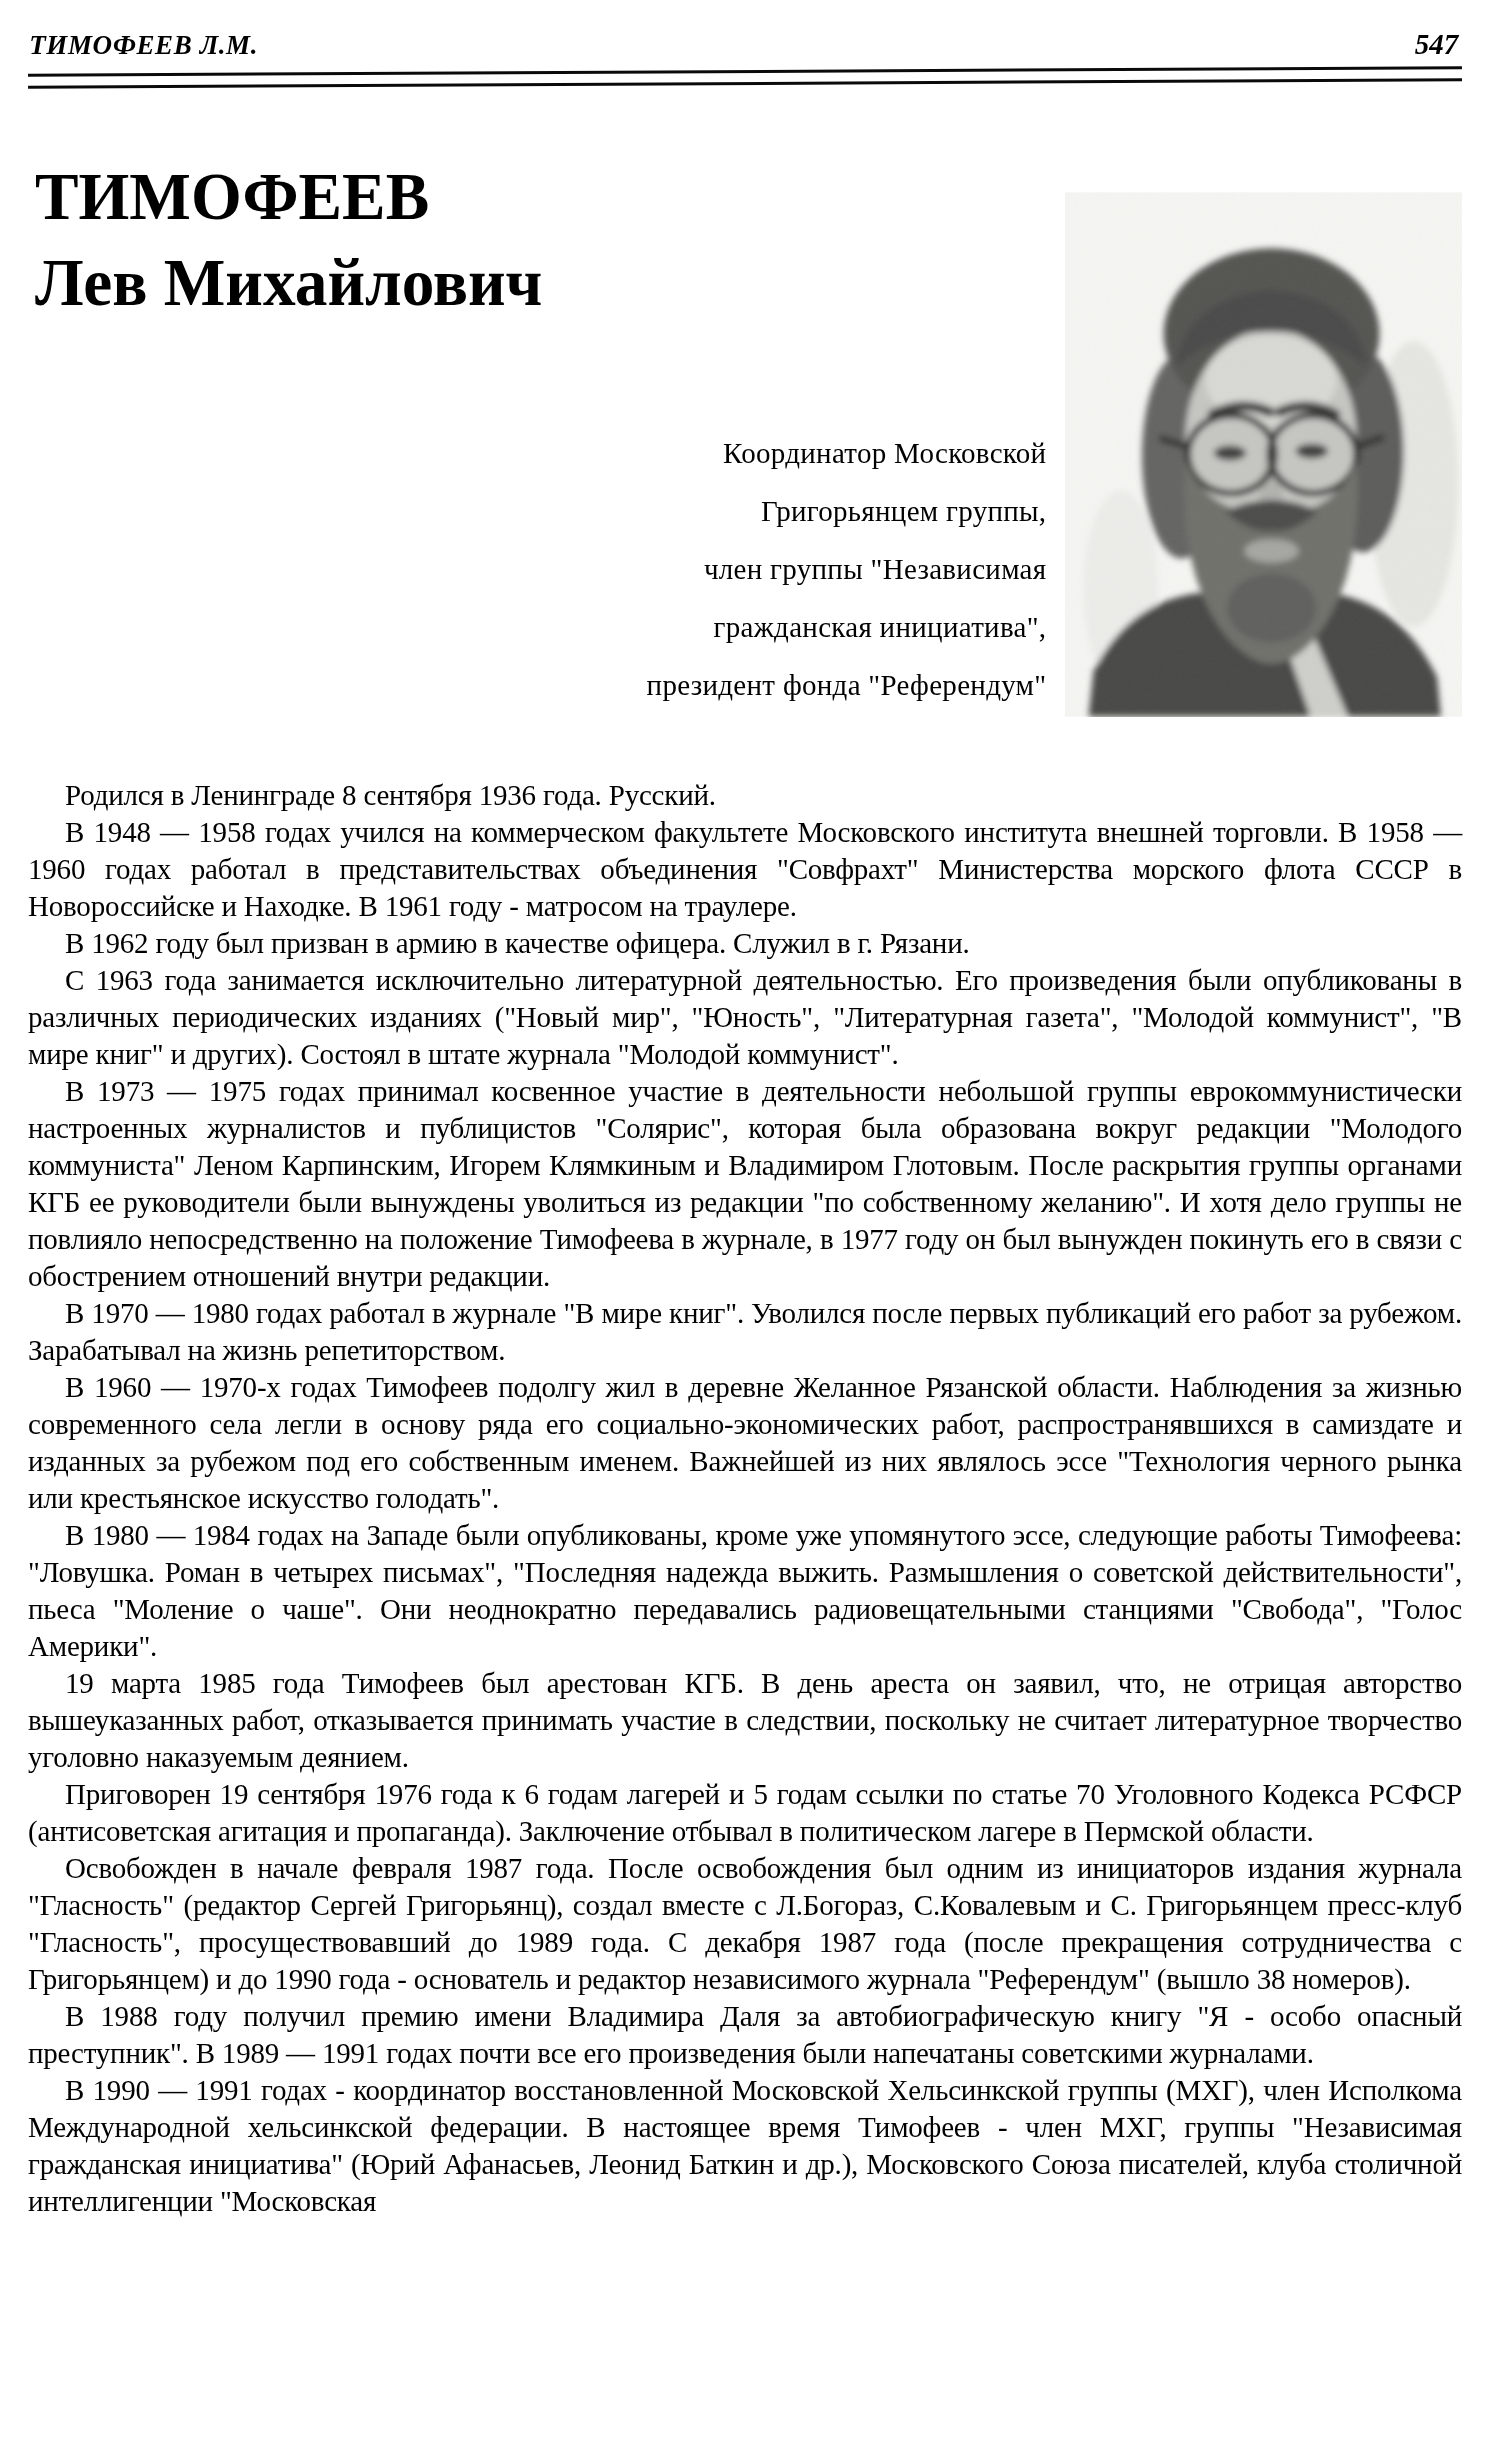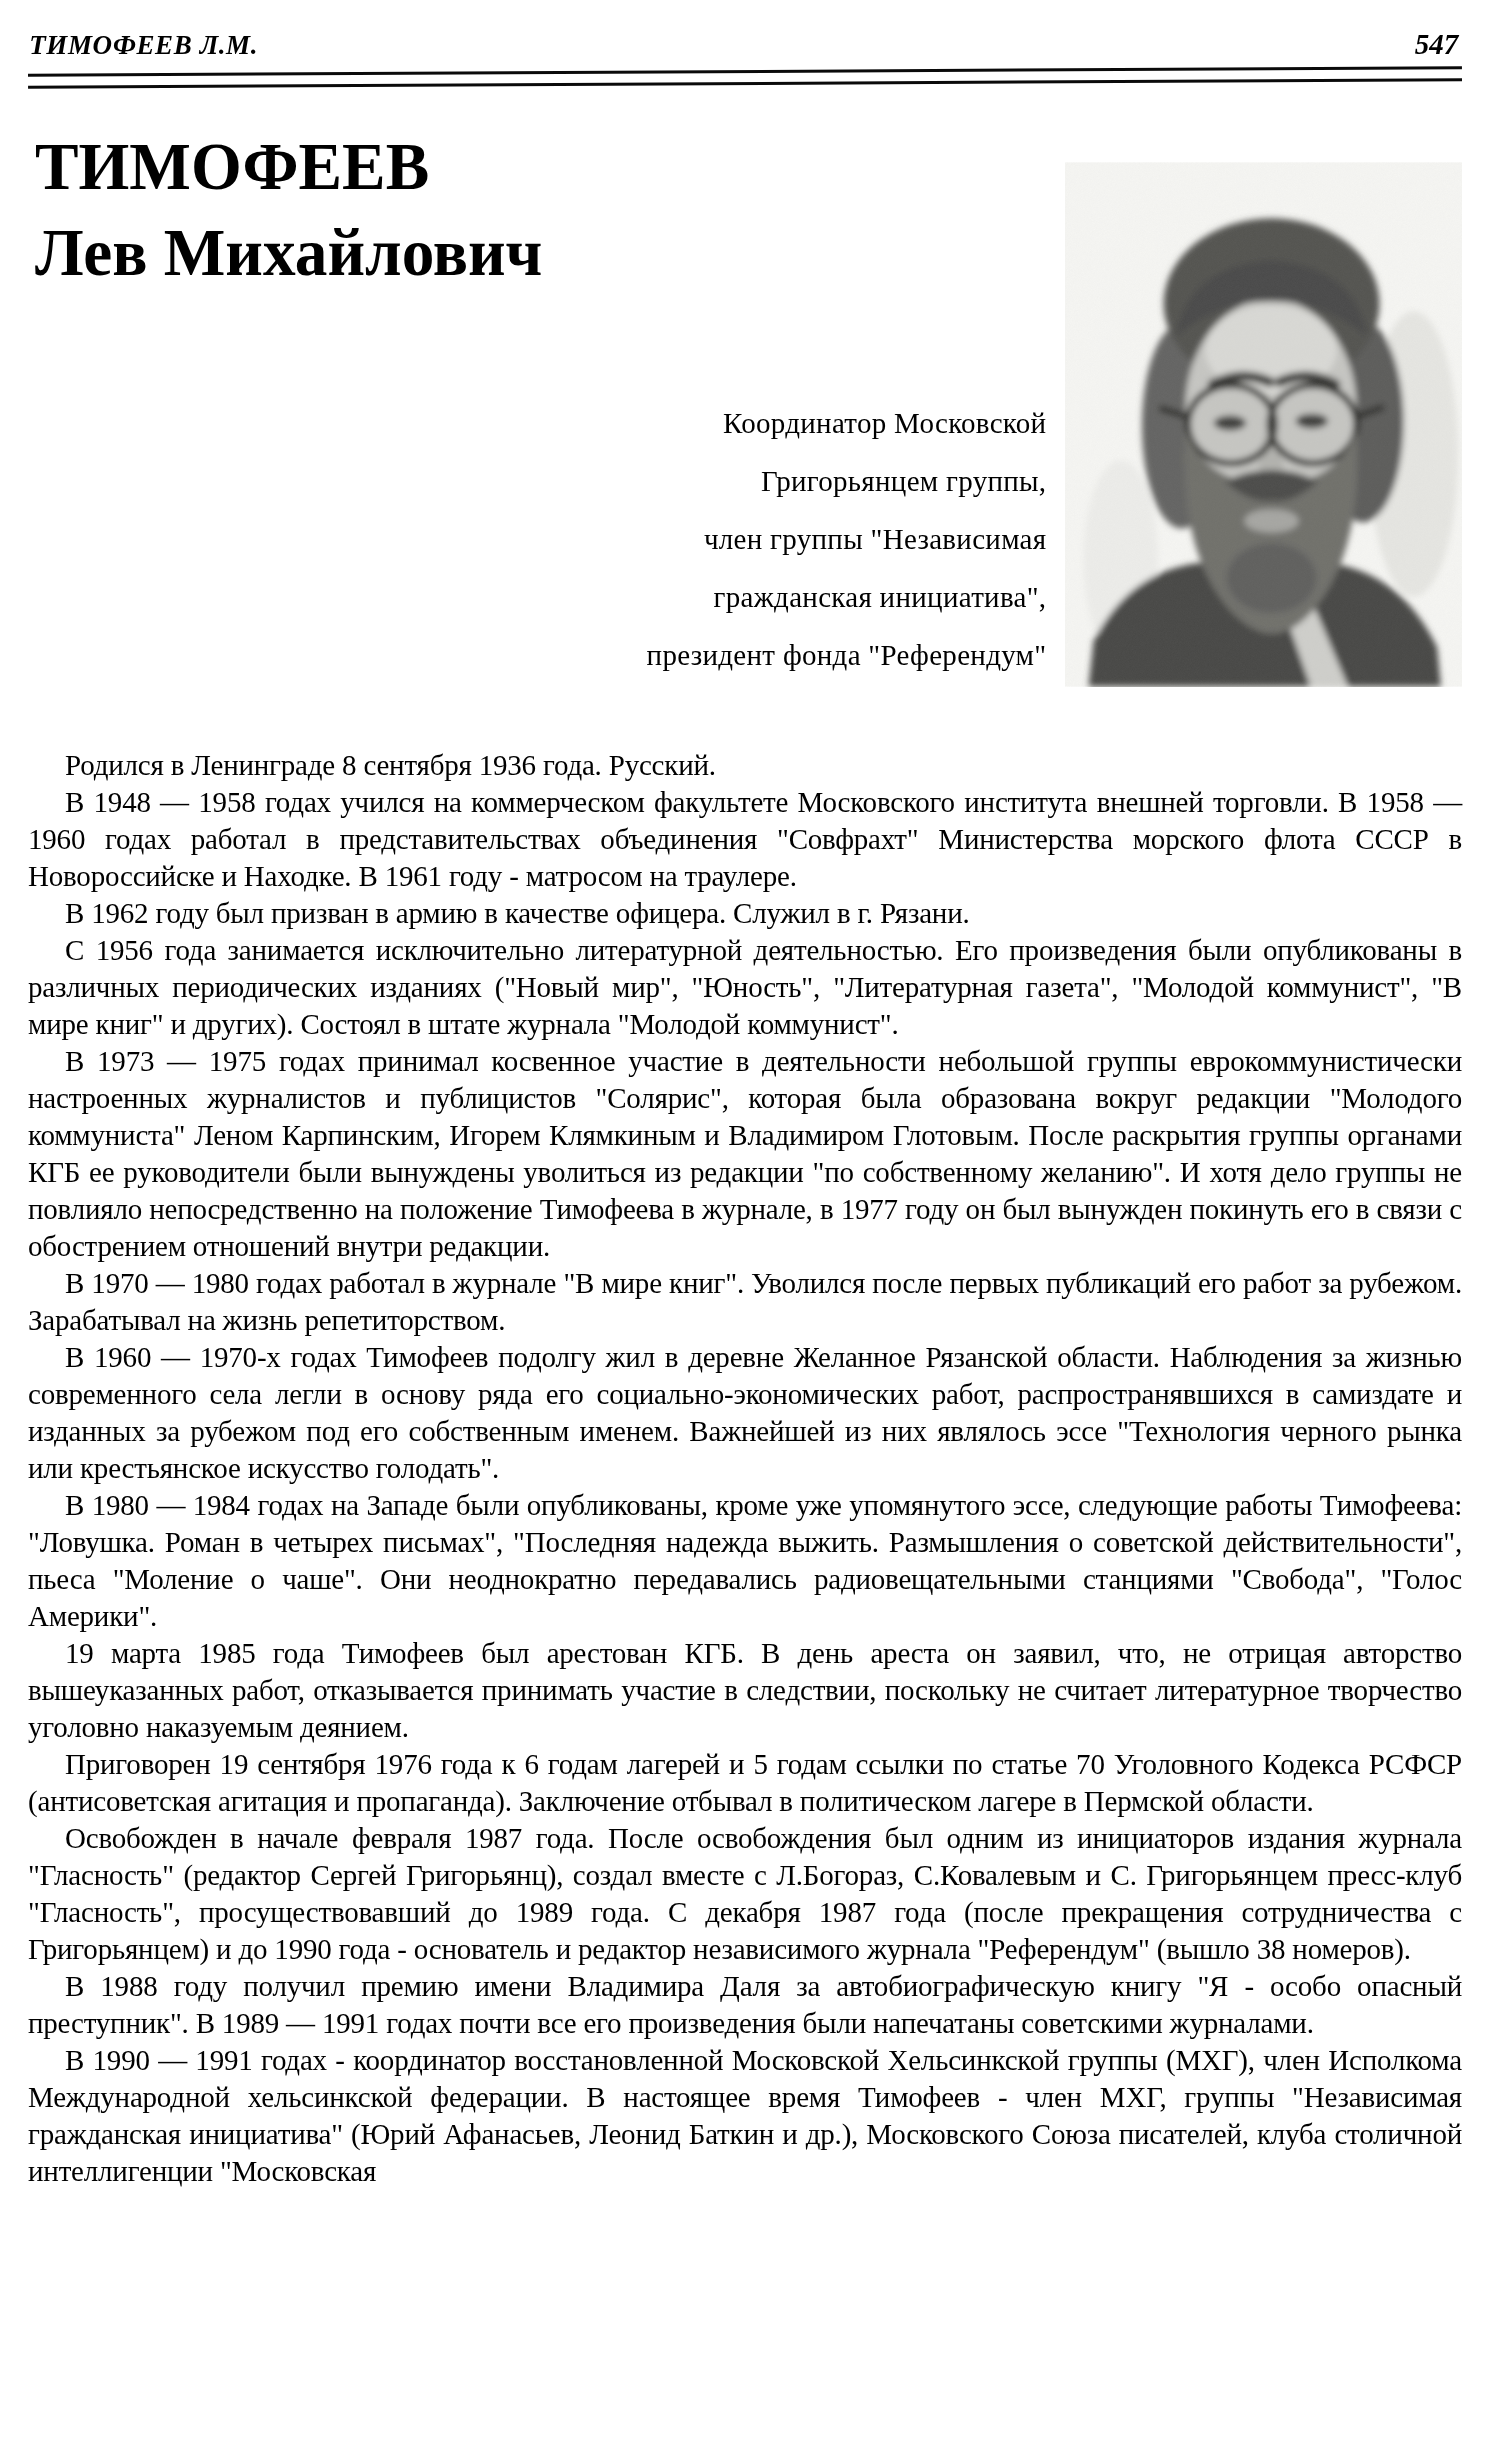--- a/index.html
+++ b/index.html
@@ -45,21 +45,21 @@
   .double-rule {
     margin-top: 8.7px;
     height: 8.7px;
     border-top: 3.7px solid #0a0a0a;
     border-bottom: 3.1px solid #0a0a0a;
     transform: rotate(-0.3deg);
   }
   
   .top-section {
     display: flex;
-    margin-top: 40px;
+    margin-top: 70px;
   }
   .left-col {
     flex: 1;
     padding-left: 7.4px;
     min-width: 0;
   }
   .headline {
     font-weight: bold;
     font-size: 68px;
     line-height: 1.26;
@@ -192,21 +192,21 @@
         </svg>
       </figure>
     </div>
   </div>
 
   <div class="bio">
 
   <p>Родился в Ленинграде 8 сентября 1936 года. Русский.</p>
       <p>В 1948 — 1958 годах учился на коммерческом факультете Московского института внешней торговли. В 1958 — 1960 годах работал в представительствах объединения "Совфрахт" Министерства морского флота СССР в Новороссийске и Находке. В 1961 году - матросом на траулере.</p>
       <p>В 1962 году был призван в армию в качестве офицера. Служил в г. Рязани.</p>
-      <p>С 1956 года занимается исключительно литературной деятельностью. Его произведения были опубликованы в различных периодических изданиях ("Новый мир", "Юность", "Литературная газета", "Молодой коммунист", "В мире книг" и других). Состоял в штате журнала "Молодой коммунист".</p>
+      <p>С 1963 года занимается исключительно литературной деятельностью. Его произведения были опубликованы в различных периодических изданиях ("Новый мир", "Юность", "Литературная газета", "Молодой коммунист", "В мире книг" и других). Состоял в штате журнала "Молодой коммунист".</p>
       <p>В 1973 — 1975 годах принимал косвенное участие в деятельности небольшой группы еврокоммунистически настроенных журналистов и публицистов "Солярис", которая была образована вокруг редакции "Молодого коммуниста" Леном Карпинским, Игорем Клямкиным и Владимиром Глотовым. После раскрытия группы органами КГБ ее руководители были вынуждены уволиться из редакции "по собственному желанию". И хотя дело группы не повлияло непосредственно на положение Тимофеева в журнале, в 1977 году он был вынужден покинуть его в связи с обострением отношений внутри редакции.</p>
       <p>В 1970 — 1980 годах работал в журнале "В мире книг". Уволился после первых публикаций его работ за рубежом. Зарабатывал на жизнь репетиторством.</p>
       <p>В 1960 — 1970-х годах Тимофеев подолгу жил в деревне Желанное Рязанской области. Наблюдения за жизнью современного села легли в основу ряда его социально-экономических работ, распространявшихся в самиздате и изданных за рубежом под его собственным именем. Важнейшей из них являлось эссе "Технология черного рынка или крестьянское искусство голодать".</p>
       <p>В 1980 — 1984 годах на Западе были опубликованы, кроме уже упомянутого эссе, следующие работы Тимофеева: "Ловушка. Роман в четырех письмах", "Последняя надежда выжить. Размышления о советской действительности", пьеса "Моление о чаше". Они неоднократно передавались радиовещательными станциями "Свобода", "Голос Америки".</p>
       <p>19 марта 1985 года Тимофеев был арестован КГБ. В день ареста он заявил, что, не отрицая авторство вышеуказанных работ, отказывается принимать участие в следствии, поскольку не считает литературное творчество уголовно наказуемым деянием.</p>
       <p>Приговорен 19 сентября 1976 года к 6 годам лагерей и 5 годам ссылки по статье 70 Уголовного Кодекса РСФСР (антисоветская агитация и пропаганда). Заключение отбывал в политическом лагере в Пермской области.</p>
       <p>Освобожден в начале февраля 1987 года. После освобождения был одним из инициаторов издания журнала "Гласность" (редактор Сергей Григорьянц), создал вместе с Л.Богораз, С.Ковалевым и С. Григорьянцем пресс-клуб "Гласность", просуществовавший до 1989 года. С декабря 1987 года (после прекращения сотрудничества с Григорьянцем) и до 1990 года - основатель и редактор независимого журнала "Референдум" (вышло 38 номеров).</p>
       <p>В 1988 году получил премию имени Владимира Даля за автобиографическую книгу "Я - особо опасный преступник". В 1989 — 1991 годах почти все его произведения были напечатаны советскими журналами.</p>
       <p>В 1990 — 1991 годах - координатор восстановленной Московской Хельсинкской группы (МХГ), член Исполкома Международной хельсинкской федерации. В настоящее время Тимофеев - член МХГ, группы "Независимая гражданская инициатива" (Юрий Афанасьев, Леонид Баткин и др.), Московского Союза писателей, клуба столичной интеллигенции "Московская</p>
     </div>

